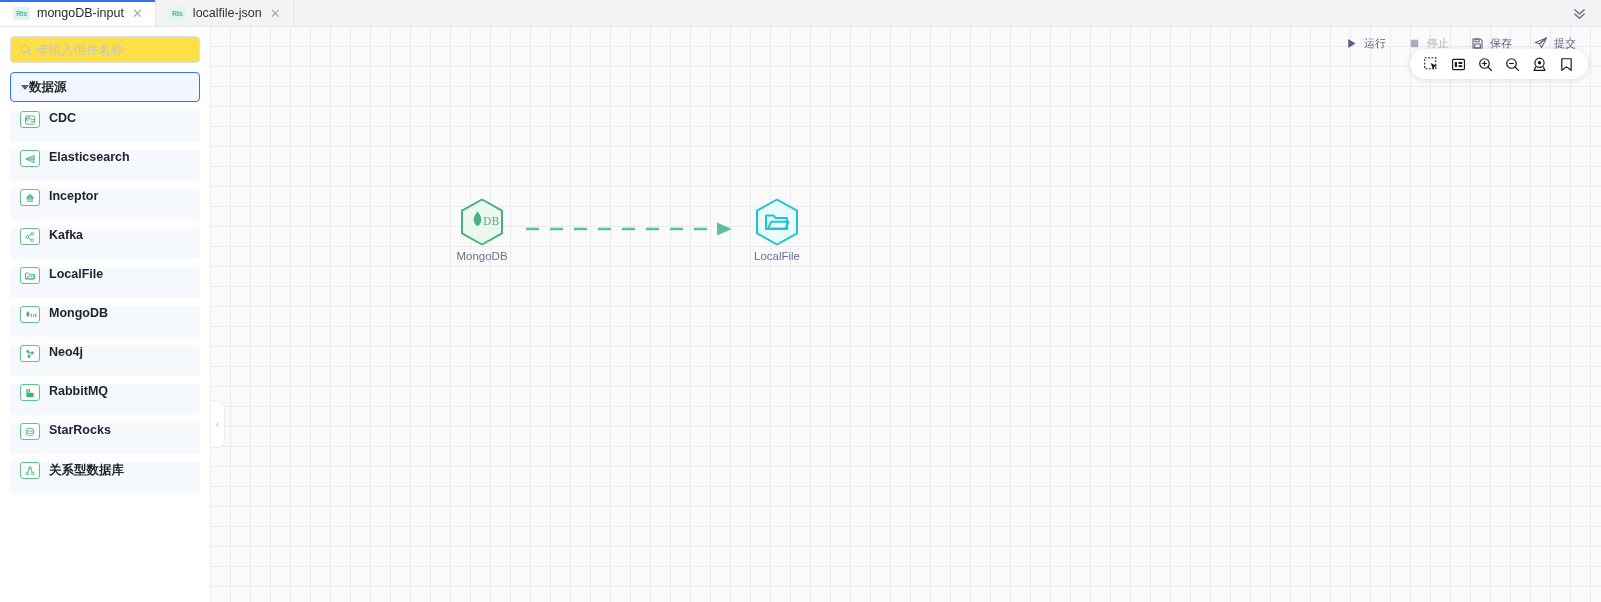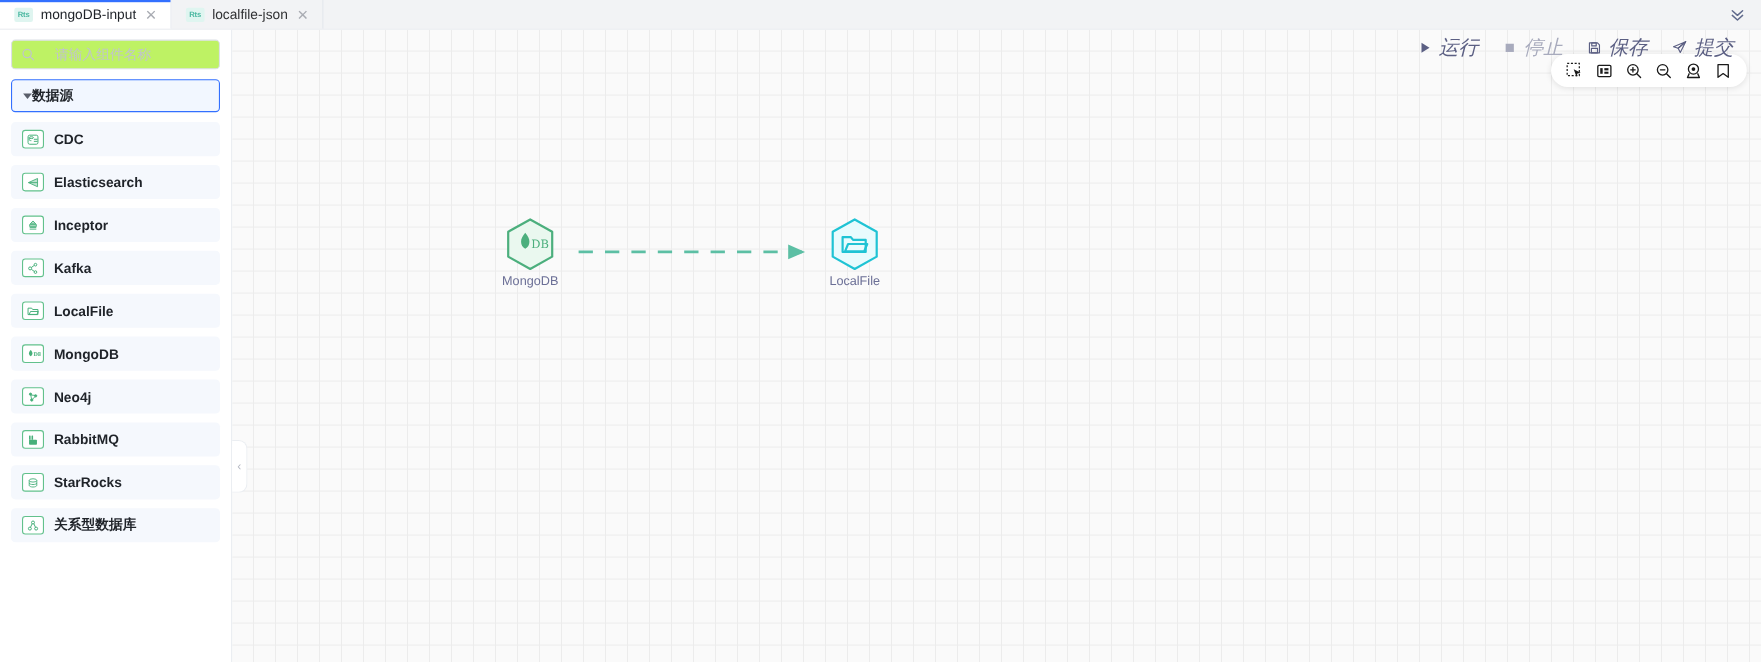--- a/index.html
+++ b/index.html
@@ -97,22 +97,22 @@
   }
   .search-wrap { padding: 9px 10px 6px 10px; }
   .search-box {
     position: relative;
     height: 27px;
     border: 1px solid #dcdfe6;
     border-radius: 4px;
     display: flex;
     align-items: center;
     padding: 0 8px;
-    gap: 18px;
-    background: #bef264;
+    gap: 4px;
+    background: #fde047;
   }
   .search-box svg { flex-shrink: 0; }
   .search-box input {
     border: none;
     outline: none;
     font-size: 12.5px;
     color: #606266;
     width: 100%;
     background: transparent;
     font-family: "Liberation Sans", "DejaVu Sans", sans-serif;
@@ -149,21 +149,21 @@
     border-right: 4.5px solid transparent;
     border-top: 5px solid #5a5f6b;
     flex-shrink: 0;
   }
 
   .comp-item {
     height: 31px;
     background: #f5f8fd;
     border-radius: 4px;
     display: flex;
-    align-items: center;
+    align-items: flex-start;
     gap: 9px;
     padding: 0 10px;
     margin-bottom: 8px;
     font-size: 12.5px;
     font-weight: bold;
     color: #1f2329;
     cursor: grab;
     user-select: none;
   }
   .comp-icon {
@@ -222,30 +222,29 @@
     display: flex;
     align-items: center;
     gap: 0px;
     padding-right: 14px;
     z-index: 10;
   }
   .action-btn {
     display: flex;
     align-items: center;
     gap: 6px;
-    font-size: 18px;
+    font-size: 11px;
     color: #5b5f83;
     padding: 0 11px;
     height: 26px;
     cursor: pointer;
     user-select: none;
     background: transparent;
     border: none;
     font-family: "Liberation Sans", "DejaVu Sans", sans-serif;
-    font-style: italic;
   }
   .action-btn.disabled { color: #a8abbd; cursor: not-allowed; }
 
   
   .canvas-toolbar {
     position: absolute;
     top: 22px;
     right: 13px;
     height: 30px;
     background: #ffffff;

